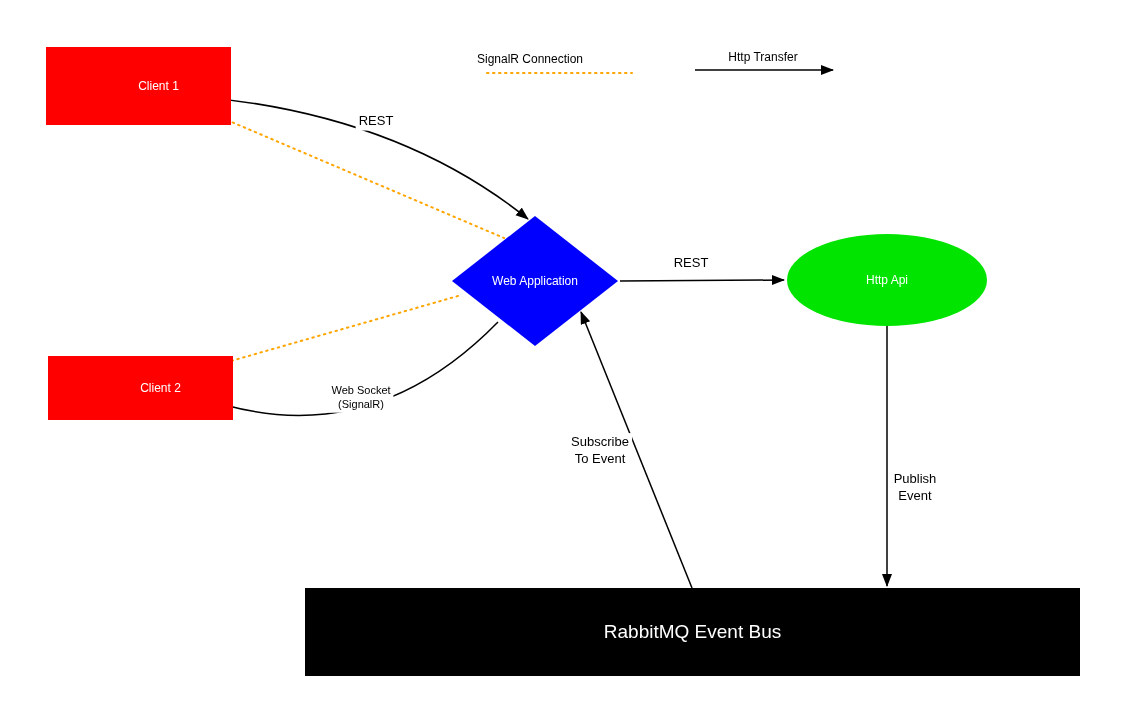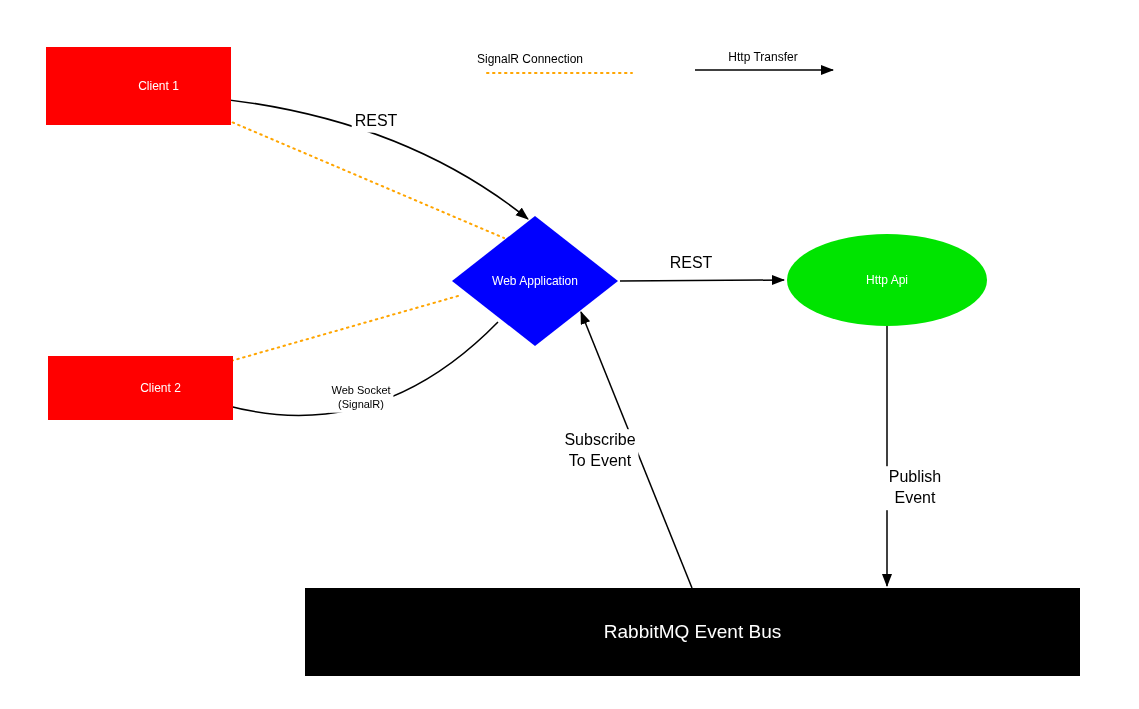--- a/index.html
+++ b/index.html
@@ -70,21 +70,21 @@
   }
   #eventbus {
     left: 305px; top: 588px; width: 775px; height: 88px;
     background: var(--color-bus, #000000);
     color: #ffffff;
   }
   #eventbus .node-label { font-size: 19px; }
   .edge-label {
     position: absolute;
     transform: translate(-50%, -50%);
-    font-size: 16px;
+    font-size: 13px;
     color: #000000;
     background: #ffffff;
     text-align: center;
     white-space: pre-line;
     line-height: 1.3;
     padding: 1px 3px;
   }
   .edge-label.small { font-size: 11px; }
   .legend-label {
     position: absolute;

